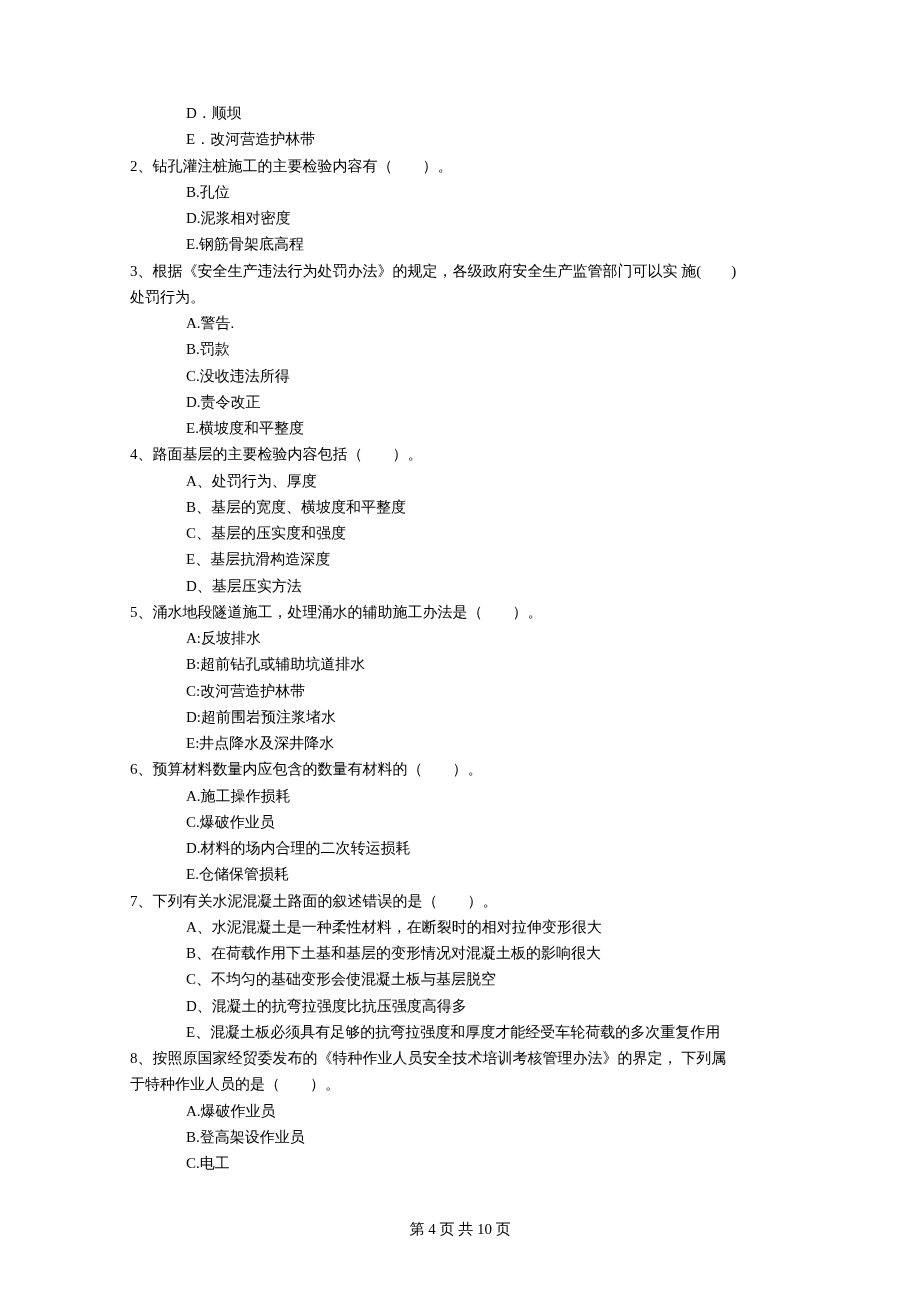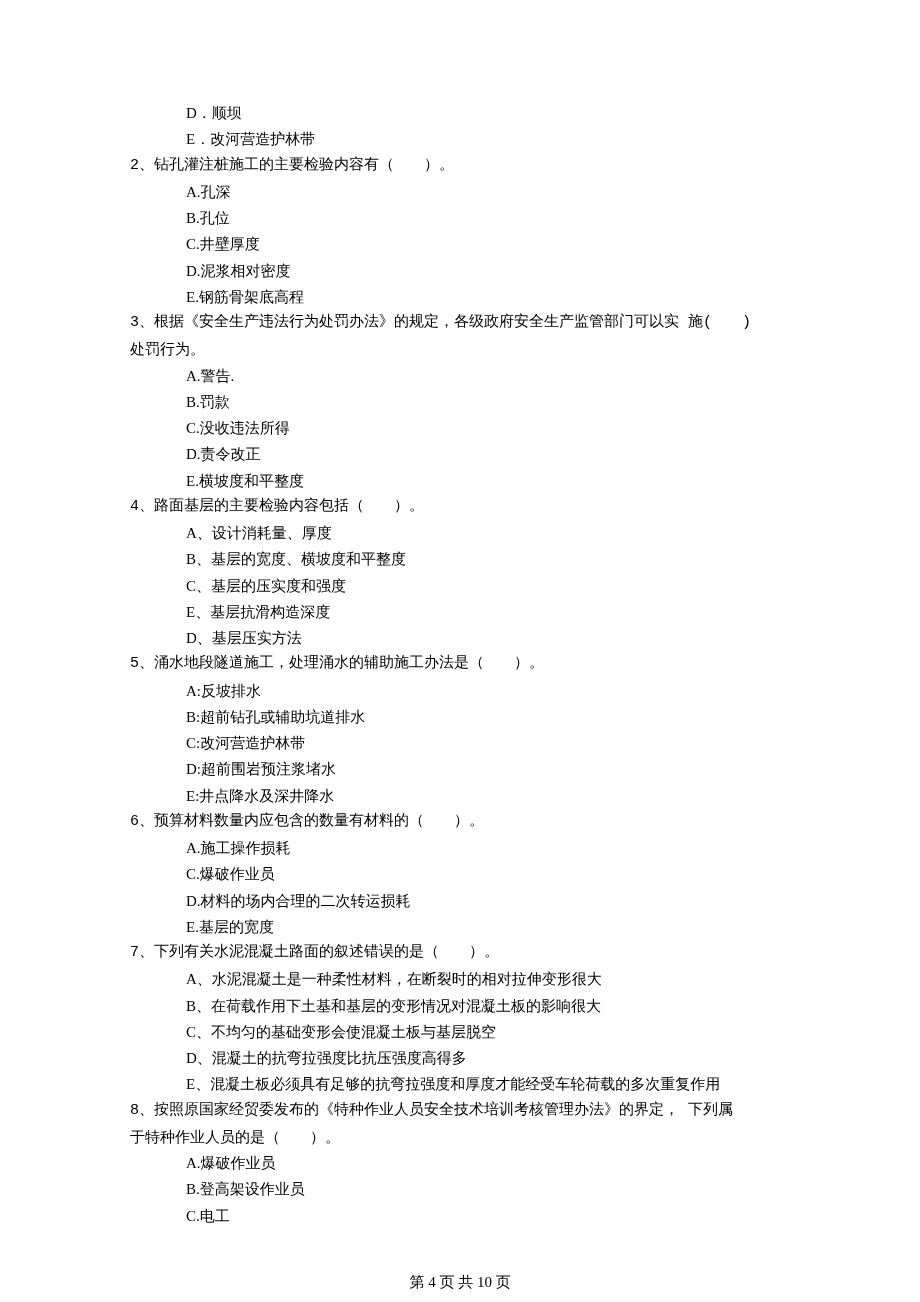--- a/index.html
+++ b/index.html
@@ -13,74 +13,71 @@
       width: 920px;
     }
     .page {
       padding: 100px 130px 60px 130px;
     }
     .option-line {
       padding-left: 56px;
     }
     .question-line {
       padding-left: 0;
-      font-family: Liberation Mono, monospace;
     }
     .question-continue {
       padding-left: 0;
       font-family: Liberation Serif, serif;
     }
     .footer {
       text-align: center;
       margin-top: 40px;
       font-size: 15px;
     }
   </style>
 </head>
 <body>
 
 <div class="page">
 
   <div class="option-line">D．顺坝</div>
   <div class="option-line">E．改河营造护林带</div>
 
   <div class="question-line"><span>2</span>、<span>钻孔灌注桩施工的主要检验内容有（　　）。</span></div>
-  <div class="option-line">A.孔深</div>
   <div class="option-line">B.孔位</div>
-  <div class="option-line">C.井壁厚度</div>
   <div class="option-line">D.泥浆相对密度</div>
   <div class="option-line">E.钢筋骨架底高程</div>
 
   <div class="question-line"><span>3</span>、<span>根据《安全生产违法行为处罚办法》的规定，各级政府安全生产监管部门可以实 施(　　)</span></div>
   <div class="question-continue">处罚行为。</div>
   <div class="option-line">A.警告.</div>
   <div class="option-line">B.罚款</div>
   <div class="option-line">C.没收违法所得</div>
   <div class="option-line">D.责令改正</div>
   <div class="option-line">E.横坡度和平整度</div>
 
   <div class="question-line"><span>4</span>、<span>路面基层的主要检验内容包括（　　）。</span></div>
-  <div class="option-line">A、设计消耗量、厚度</div>
+  <div class="option-line">A、处罚行为、厚度</div>
   <div class="option-line">B、基层的宽度、横坡度和平整度</div>
   <div class="option-line">C、基层的压实度和强度</div>
   <div class="option-line">E、基层抗滑构造深度</div>
   <div class="option-line">D、基层压实方法</div>
 
   <div class="question-line"><span>5</span>、<span>涌水地段隧道施工，处理涌水的辅助施工办法是（　　）。</span></div>
   <div class="option-line">A:反坡排水</div>
   <div class="option-line">B:超前钻孔或辅助坑道排水</div>
   <div class="option-line">C:改河营造护林带</div>
   <div class="option-line">D:超前围岩预注浆堵水</div>
   <div class="option-line">E:井点降水及深井降水</div>
 
   <div class="question-line"><span>6</span>、<span>预算材料数量内应包含的数量有材料的（　　）。</span></div>
   <div class="option-line">A.施工操作损耗</div>
   <div class="option-line">C.爆破作业员</div>
   <div class="option-line">D.材料的场内合理的二次转运损耗</div>
-  <div class="option-line">E.基层的宽度</div>
+  <div class="option-line">E.仓储保管损耗</div>
 
   <div class="question-line"><span>7</span>、<span>下列有关水泥混凝土路面的叙述错误的是（　　）。</span></div>
   <div class="option-line">A、水泥混凝土是一种柔性材料，在断裂时的相对拉伸变形很大</div>
   <div class="option-line">B、在荷载作用下土基和基层的变形情况对混凝土板的影响很大</div>
   <div class="option-line">C、不均匀的基础变形会使混凝土板与基层脱空</div>
   <div class="option-line">D、混凝土的抗弯拉强度比抗压强度高得多</div>
   <div class="option-line">E、混凝土板必须具有足够的抗弯拉强度和厚度才能经受车轮荷载的多次重复作用</div>
 
   <div class="question-line"><span>8</span>、<span>按照原国家经贸委发布的《特种作业人员安全技术培训考核管理办法》的界定， 下列属</span></div>
   <div class="question-continue">于特种作业人员的是（　　）。</div>

